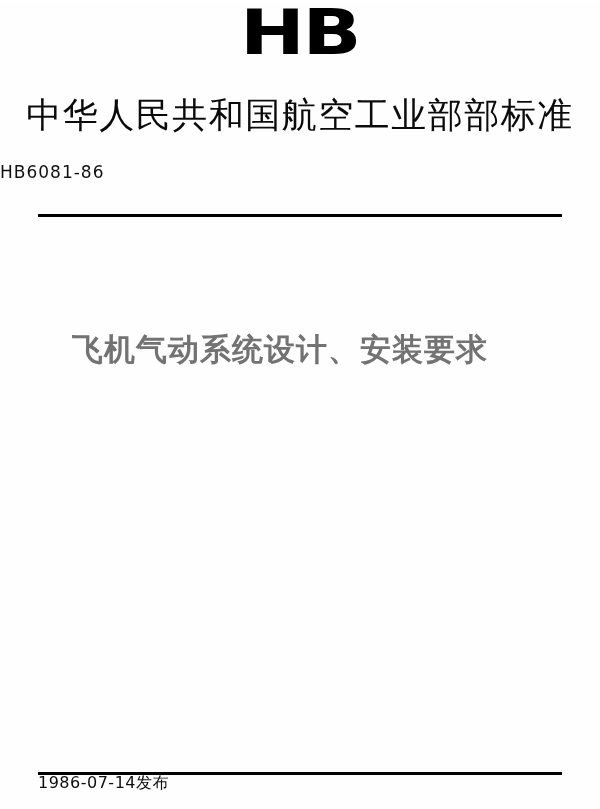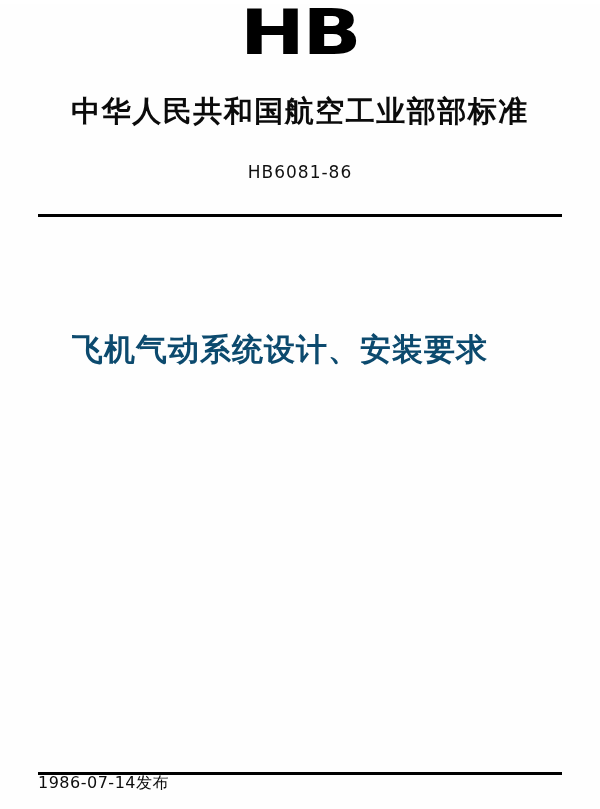--- a/index.html
+++ b/index.html
@@ -46,34 +46,33 @@
     transform-origin: center top;
   }
 
   
   .issuer {
     position: absolute;
     top: 88px;
     left: 0;
     width: 600px;
     text-align: center;
-    font-size: 29px;
-    font-weight: 700;
+    font-size: 35px;
+    font-weight: 400;
     letter-spacing: 1.5px;
     color: #0b0b0b;
     font-family: "DejaVu Sans", sans-serif;
   }
 
   
   .std-no {
     position: absolute;
     top: 158px;
     left: 0;
     width: 600px;
-    text-align: center;
     font-size: 17px;
     letter-spacing: 1px;
     color: #111;
     font-family: "DejaVu Sans", sans-serif;
   }
 
   
   .rule-top {
     position: absolute;
     top: 210px;
@@ -86,21 +85,21 @@
   
   .doc-title {
     position: absolute;
     top: 325px;
     left: 0;
     width: 560px;
     text-align: center;
     font-size: 31px;
     font-weight: 700;
     letter-spacing: 1px;
-    color: #0c4a6e;
+    color: #737373;
     font-family: "DejaVu Sans", sans-serif;
   }
 
   
   .rule-bottom {
     position: absolute;
     top: 768px;
     left: 38px;
     width: 524px;
     height: 3px;

